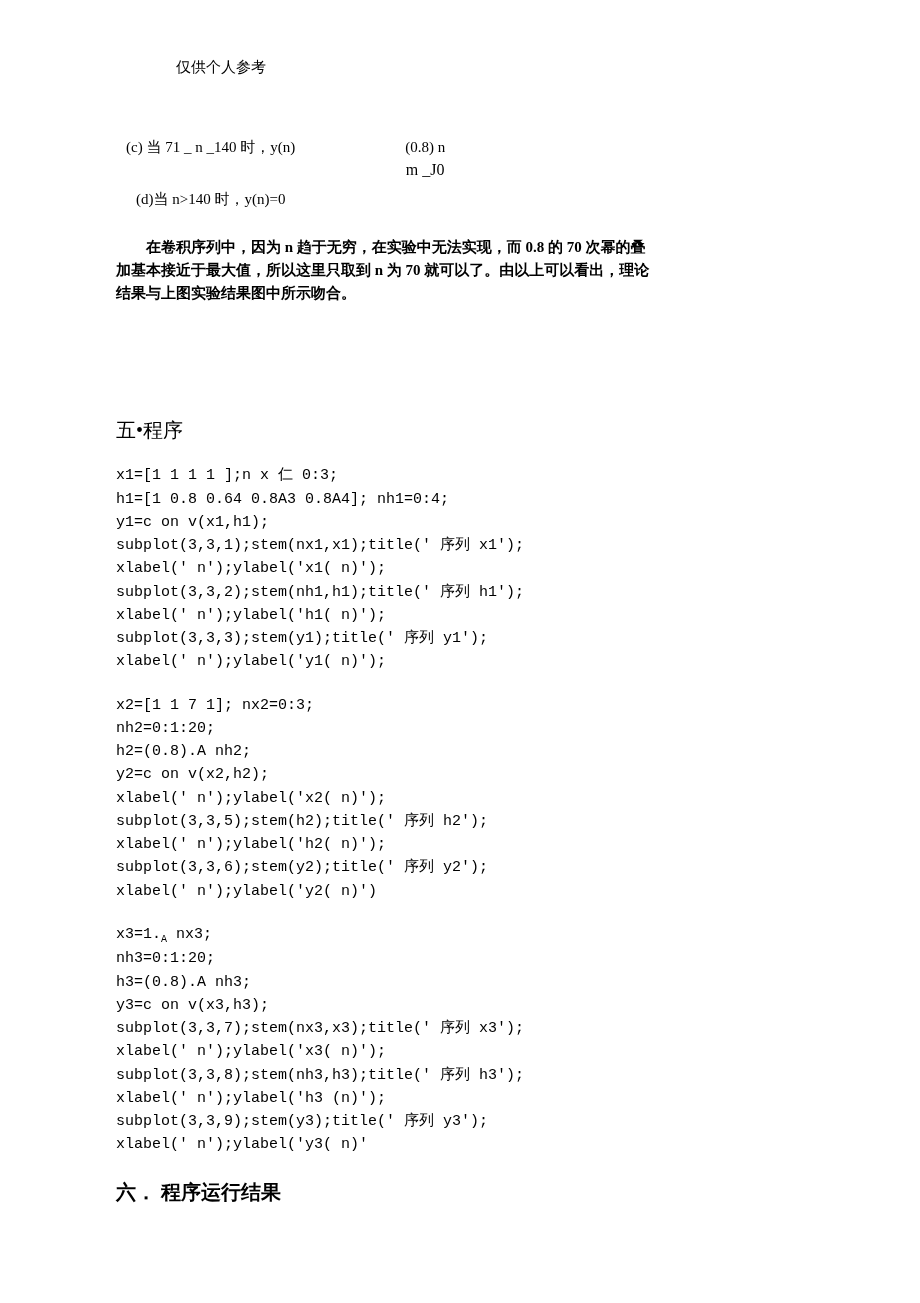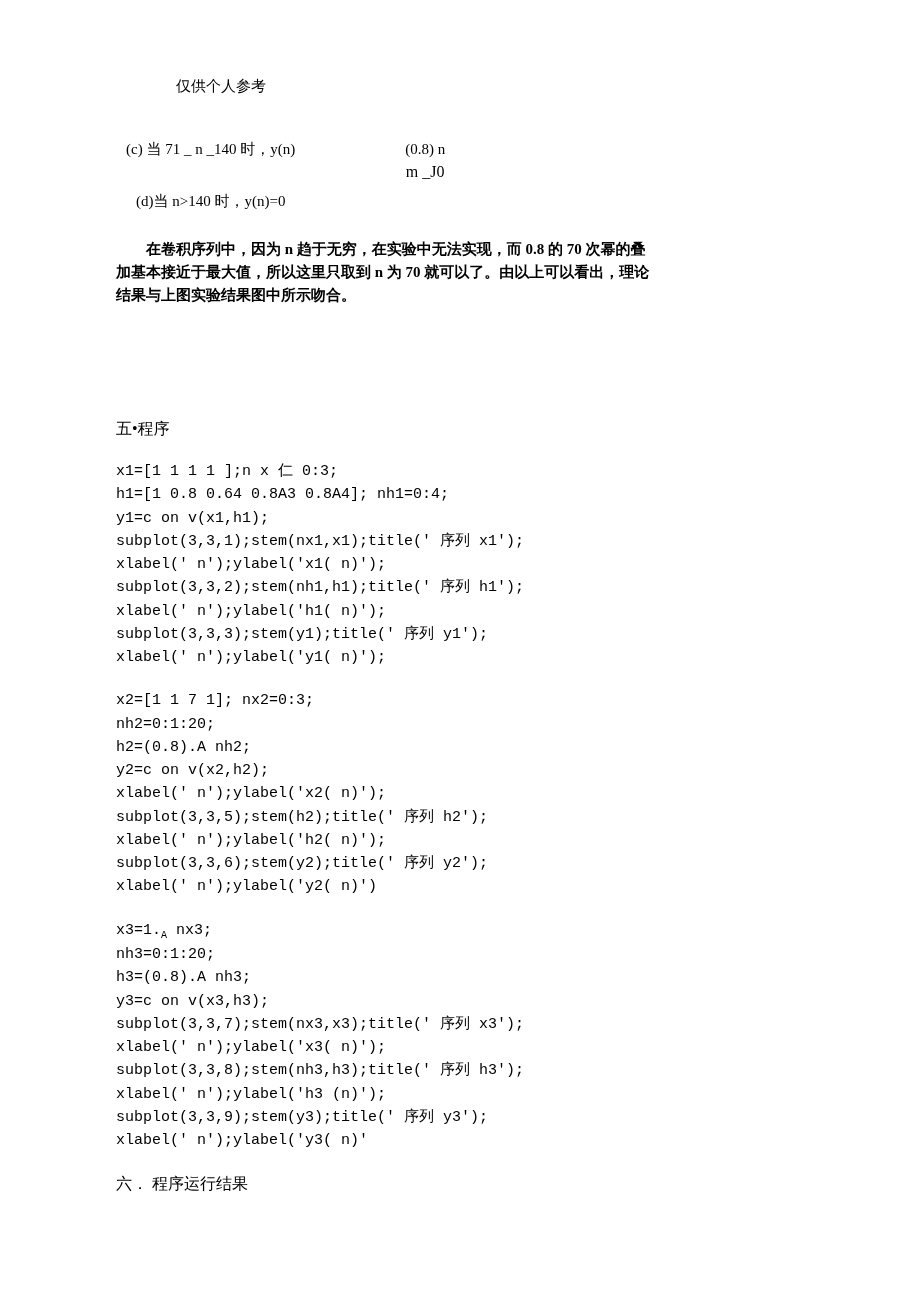--- a/index.html
+++ b/index.html
@@ -10,34 +10,35 @@
   }
   body {
     font-family: "SimSun", "宋体", serif;
     color: #000000;
     font-size: 15px;
     line-height: 1.55;
   }
   .page {
     width: 776px;
     box-sizing: border-box;
-    padding: 75px 116px 40px 116px;
+    padding: 56px 116px 40px 116px;
   }
   .header {
     margin-left: 60px;
     margin-bottom: 40px;
   }
   .line-c {
     display: flex;
     align-items: baseline;
     margin-left: 10px;
     margin-bottom: 6px;
   }
   .line-c .left {
     flex: 0 0 auto;
+    margin-top: 17px;
   }
   .line-c .mid {
     margin-left: 110px;
     position: relative;
   }
   .line-c .sub {
     display: block;
     font-size: 16px;
     text-align: center;
     margin-top: -2px;
@@ -45,28 +46,29 @@
   .line-d {
     margin-left: 20px;
     margin-bottom: 24px;
   }
   .para {
     text-indent: 2em;
     margin-bottom: 8px;
     font-weight: bold;
   }
   .section-title {
-    font-size: 16px;
+    font-size: 20px;
     margin-top: 110px;
     margin-bottom: 18px;
   }
   .section-title2 {
-    font-size: 16px;
+    font-size: 20px;
     margin-top: 14px;
     margin-bottom: 10px;
+    font-weight: bold;
   }
   .code {
     font-family: "Courier New", monospace, "SimSun";
     font-size: 15px;
     margin-bottom: 20px;
   }
   .small-sub {
     font-size: 10px;
     vertical-align: sub;
   }

